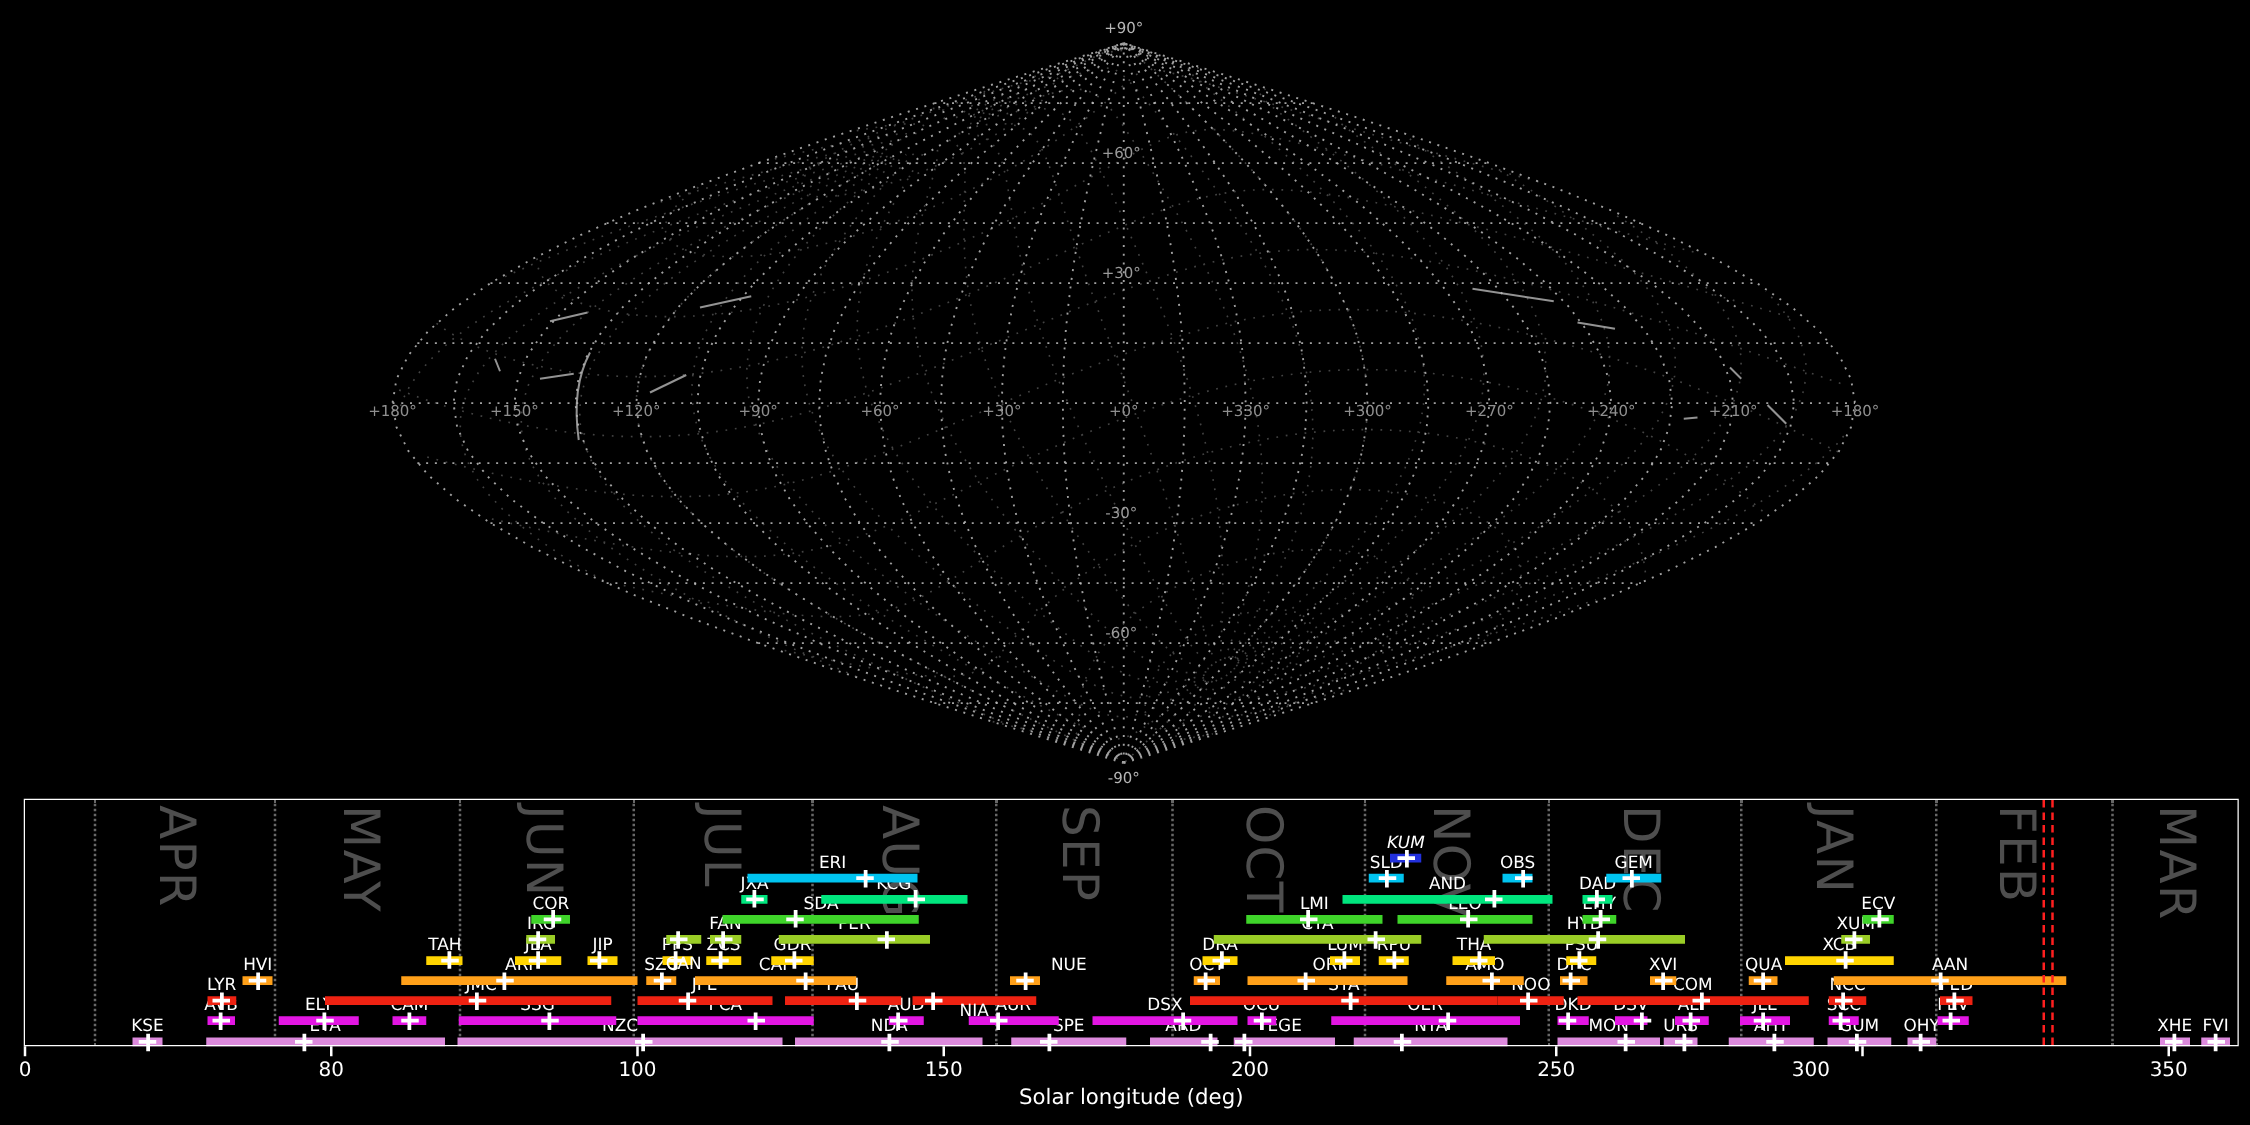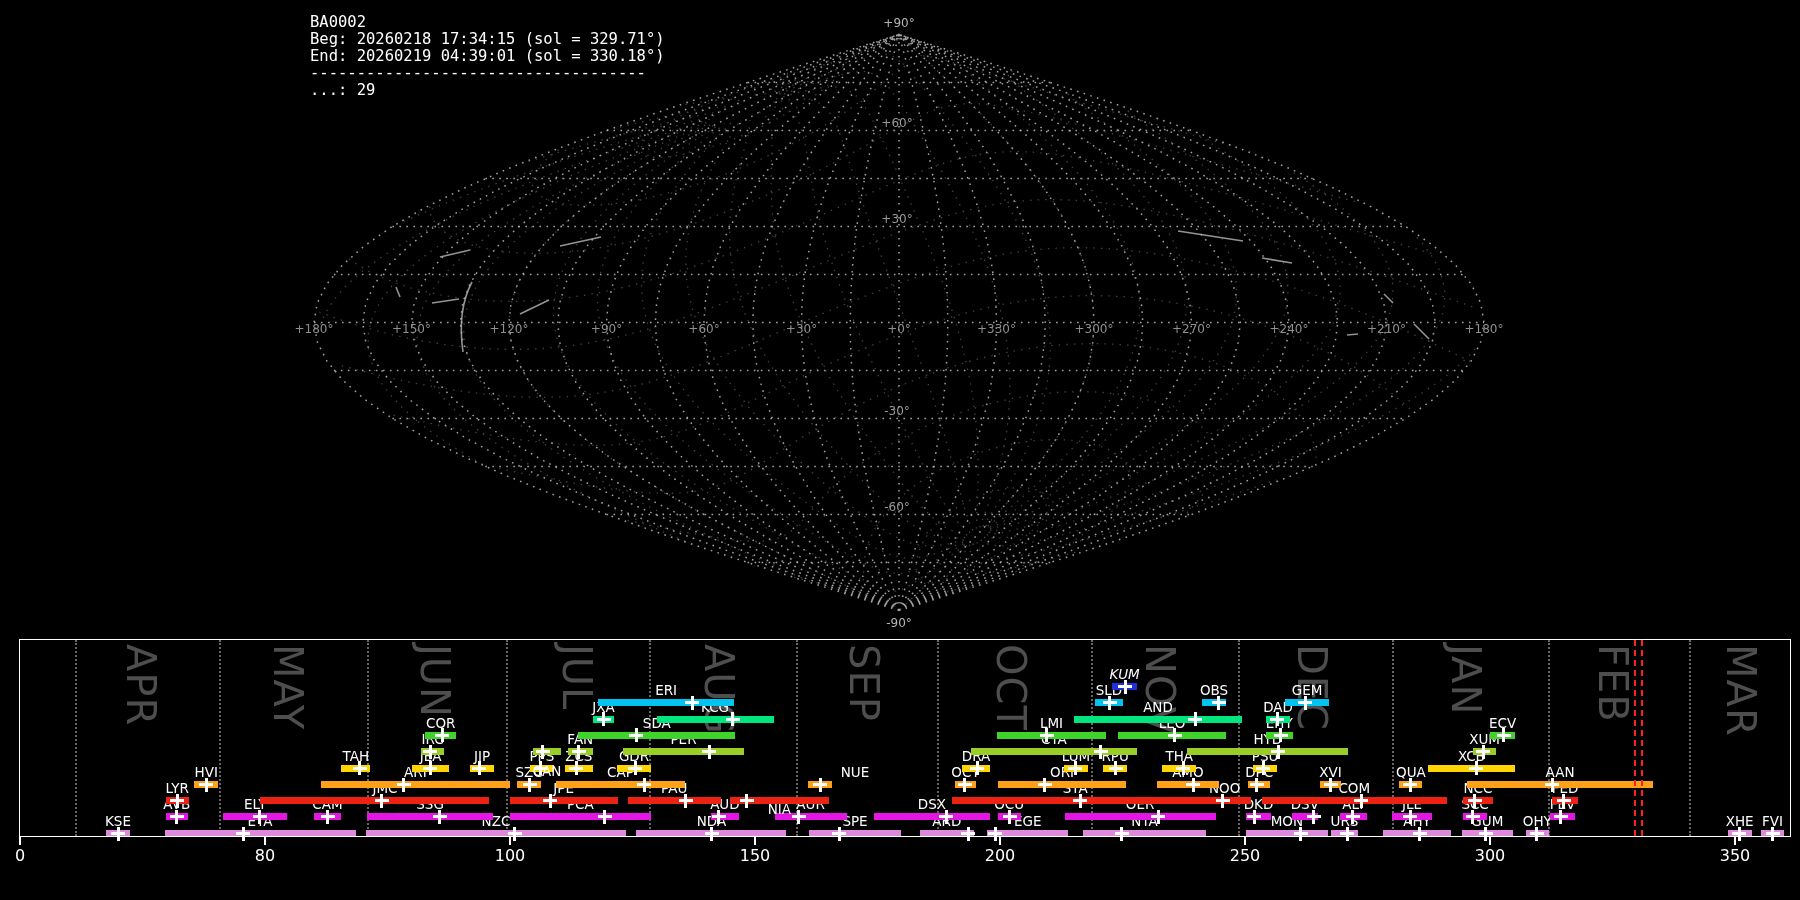--- a/index.html
+++ b/index.html
@@ -25,25 +25,20 @@
   .cursorline{position:absolute;width:0;border-left:2px dashed #ff1f1f;}
   .xtick{position:absolute;width:2px;height:8px;background:#fff;}
   .xticklabel{position:absolute;width:60px;text-align:center;color:#fff;font-size:16px;}
   #xaxis-label{position:absolute;color:#fff;font-size:17px;width:400px;text-align:center;}
 </style>
 </head>
 <body>
 
 <div id="stage">
 
-  <div id="header"><span>BA0002</span>
-<span>Beg: 20260218 17:34:15 (sol = 329.71°)</span>
-<span>End: 20260219 04:39:01 (sol = 330.18°)</span>
-<span>------------------------------------</span>
-<span>...: 29</span></div>
 
   <svg id="map-svg" width="1800" height="645">
       <path d="M747.6,562.5L1050.4,562.5M606.5,514.5L1191.5,514.5M485.3,466.5L1312.7,466.5M392.4,418.5L1405.6,418.5M333.9,370.5L1464.1,370.5M314.0,322.5L1484.0,322.5M333.9,274.5L1464.1,274.5M392.4,226.5L1405.6,226.5M485.3,178.5L1312.7,178.5M606.5,130.5L1191.5,130.5M747.6,82.5L1050.4,82.5" fill="none" stroke="#bdbdbd" stroke-width="1.5" stroke-dasharray="1.6 5.4" opacity="0.85"></path>
       <path d="M899.0,610.5L837.9,591.3L777.4,572.1L718.2,552.9L661.1,533.7L606.5,514.5L555.1,495.3L507.6,476.1L464.3,456.9L425.7,437.7L392.4,418.5L364.6,399.3L342.6,380.1L326.8,360.9L317.2,341.7L314.0,322.5L317.2,303.3L326.8,284.1L342.6,264.9L364.6,245.7L392.4,226.5L425.7,207.3L464.3,188.1L507.6,168.9L555.1,149.7L606.5,130.5L661.1,111.3L718.2,92.1L777.4,72.9L837.9,53.7L899.0,34.5M899.0,610.5L842.9,591.3L787.5,572.1L733.3,552.9L680.9,533.7L630.9,514.5L583.8,495.3L540.2,476.1L500.5,456.9L465.2,437.7L434.6,418.5L409.1,399.3L389.0,380.1L374.5,360.9L365.7,341.7L362.8,322.5L365.7,303.3L374.5,284.1L389.0,264.9L409.1,245.7L434.6,226.5L465.2,207.3L500.5,188.1L540.2,168.9L583.8,149.7L630.9,130.5L680.9,111.3L733.3,92.1L787.5,72.9L842.9,53.7L899.0,34.5M899.0,610.5L848.0,591.3L797.6,572.1L748.4,552.9L700.7,533.7L655.3,514.5L612.5,495.3L572.8,476.1L536.7,456.9L504.6,437.7L476.8,418.5L453.6,399.3L435.4,380.1L422.2,360.9L414.2,341.7L411.5,322.5L414.2,303.3L422.2,284.1L435.4,264.9L453.6,245.7L476.8,226.5L504.6,207.3L536.7,188.1L572.8,168.9L612.5,149.7L655.3,130.5L700.7,111.3L748.4,92.1L797.6,72.9L848.0,53.7L899.0,34.5M899.0,610.5L853.1,591.3L807.8,572.1L763.4,552.9L720.5,533.7L679.6,514.5L641.1,495.3L605.4,476.1L572.9,456.9L544.0,437.7L519.0,418.5L498.2,399.3L481.7,380.1L469.8,360.9L462.7,341.7L460.3,322.5L462.7,303.3L469.8,284.1L481.7,264.9L498.2,245.7L519.0,226.5L544.0,207.3L572.9,188.1L605.4,168.9L641.1,149.7L679.6,130.5L720.5,111.3L763.4,92.1L807.8,72.9L853.1,53.7L899.0,34.5M899.0,610.5L858.2,591.3L817.9,572.1L778.5,552.9L740.4,533.7L704.0,514.5L669.8,495.3L638.0,476.1L609.2,456.9L583.5,437.7L561.3,418.5L542.7,399.3L528.1,380.1L517.5,360.9L511.1,341.7L509.0,322.5L511.1,303.3L517.5,284.1L528.1,264.9L542.7,245.7L561.3,226.5L583.5,207.3L609.2,188.1L638.0,168.9L669.8,149.7L704.0,130.5L740.4,111.3L778.5,92.1L817.9,72.9L858.2,53.7L899.0,34.5M899.0,610.5L863.3,591.3L828.1,572.1L793.5,552.9L760.2,533.7L728.4,514.5L698.4,495.3L670.7,476.1L645.4,456.9L622.9,437.7L603.5,418.5L587.3,399.3L574.5,380.1L565.2,360.9L559.6,341.7L557.8,322.5L559.6,303.3L565.2,284.1L574.5,264.9L587.3,245.7L603.5,226.5L622.9,207.3L645.4,188.1L670.7,168.9L698.4,149.7L728.4,130.5L760.2,111.3L793.5,92.1L828.1,72.9L863.3,53.7L899.0,34.5M899.0,610.5L868.4,591.3L838.2,572.1L808.6,552.9L780.0,533.7L752.8,514.5L727.1,495.3L703.3,476.1L681.6,456.9L662.4,437.7L645.7,418.5L631.8,399.3L620.8,380.1L612.9,360.9L608.1,341.7L606.5,322.5L608.1,303.3L612.9,284.1L620.8,264.9L631.8,245.7L645.7,226.5L662.4,207.3L681.6,188.1L703.3,168.9L727.1,149.7L752.8,130.5L780.0,111.3L808.6,92.1L838.2,72.9L868.4,53.7L899.0,34.5M899.0,610.5L873.5,591.3L848.3,572.1L823.7,552.9L799.9,533.7L777.1,514.5L755.7,495.3L735.9,476.1L717.9,456.9L701.8,437.7L687.9,418.5L676.3,399.3L667.2,380.1L660.6,360.9L656.6,341.7L655.3,322.5L656.6,303.3L660.6,284.1L667.2,264.9L676.3,245.7L687.9,226.5L701.8,207.3L717.9,188.1L735.9,168.9L755.7,149.7L777.1,130.5L799.9,111.3L823.7,92.1L848.3,72.9L873.5,53.7L899.0,34.5M899.0,610.5L878.6,591.3L858.5,572.1L838.7,552.9L819.7,533.7L801.5,514.5L784.4,495.3L768.5,476.1L754.1,456.9L741.2,437.7L730.1,418.5L720.9,399.3L713.5,380.1L708.3,360.9L705.1,341.7L704.0,322.5L705.1,303.3L708.3,284.1L713.5,264.9L720.9,245.7L730.1,226.5L741.2,207.3L754.1,188.1L768.5,168.9L784.4,149.7L801.5,130.5L819.7,111.3L838.7,92.1L858.5,72.9L878.6,53.7L899.0,34.5M899.0,610.5L883.7,591.3L868.6,572.1L853.8,552.9L839.5,533.7L825.9,514.5L813.0,495.3L801.1,476.1L790.3,456.9L780.7,437.7L772.3,418.5L765.4,399.3L759.9,380.1L755.9,360.9L753.6,341.7L752.8,322.5L753.6,303.3L755.9,284.1L759.9,264.9L765.4,245.7L772.3,226.5L780.7,207.3L790.3,188.1L801.1,168.9L813.0,149.7L825.9,130.5L839.5,111.3L853.8,92.1L868.6,72.9L883.7,53.7L899.0,34.5M899.0,610.5L888.8,591.3L878.7,572.1L868.9,552.9L859.3,533.7L850.3,514.5L841.7,495.3L833.8,476.1L826.5,456.9L820.1,437.7L814.6,418.5L809.9,399.3L806.3,380.1L803.6,360.9L802.0,341.7L801.5,322.5L802.0,303.3L803.6,284.1L806.3,264.9L809.9,245.7L814.6,226.5L820.1,207.3L826.5,188.1L833.8,168.9L841.7,149.7L850.3,130.5L859.3,111.3L868.9,92.1L878.7,72.9L888.8,53.7L899.0,34.5M899.0,610.5L893.9,591.3L888.9,572.1L883.9,552.9L879.2,533.7L874.6,514.5L870.3,495.3L866.4,476.1L862.8,456.9L859.6,437.7L856.8,418.5L854.5,399.3L852.6,380.1L851.3,360.9L850.5,341.7L850.3,322.5L850.5,303.3L851.3,284.1L852.6,264.9L854.5,245.7L856.8,226.5L859.6,207.3L862.8,188.1L866.4,168.9L870.3,149.7L874.6,130.5L879.2,111.3L883.9,92.1L888.9,72.9L893.9,53.7L899.0,34.5M899.0,610.5L899.0,591.3L899.0,572.1L899.0,552.9L899.0,533.7L899.0,514.5L899.0,495.3L899.0,476.1L899.0,456.9L899.0,437.7L899.0,418.5L899.0,399.3L899.0,380.1L899.0,360.9L899.0,341.7L899.0,322.5L899.0,303.3L899.0,284.1L899.0,264.9L899.0,245.7L899.0,226.5L899.0,207.3L899.0,188.1L899.0,168.9L899.0,149.7L899.0,130.5L899.0,111.3L899.0,92.1L899.0,72.9L899.0,53.7L899.0,34.5M899.0,610.5L904.1,591.3L909.1,572.1L914.1,552.9L918.8,533.7L923.4,514.5L927.7,495.3L931.6,476.1L935.2,456.9L938.4,437.7L941.2,418.5L943.5,399.3L945.4,380.1L946.7,360.9L947.5,341.7L947.8,322.5L947.5,303.3L946.7,284.1L945.4,264.9L943.5,245.7L941.2,226.5L938.4,207.3L935.2,188.1L931.6,168.9L927.7,149.7L923.4,130.5L918.8,111.3L914.1,92.1L909.1,72.9L904.1,53.7L899.0,34.5M899.0,610.5L909.2,591.3L919.3,572.1L929.1,552.9L938.7,533.7L947.8,514.5L956.3,495.3L964.2,476.1L971.5,456.9L977.9,437.7L983.4,418.5L988.1,399.3L991.7,380.1L994.4,360.9L996.0,341.7L996.5,322.5L996.0,303.3L994.4,284.1L991.7,264.9L988.1,245.7L983.4,226.5L977.9,207.3L971.5,188.1L964.2,168.9L956.3,149.7L947.8,130.5L938.7,111.3L929.1,92.1L919.3,72.9L909.2,53.7L899.0,34.5M899.0,610.5L914.3,591.3L929.4,572.1L944.2,552.9L958.5,533.7L972.1,514.5L985.0,495.3L996.9,476.1L1007.7,456.9L1017.3,437.7L1025.7,418.5L1032.6,399.3L1038.1,380.1L1042.1,360.9L1044.4,341.7L1045.3,322.5L1044.4,303.3L1042.1,284.1L1038.1,264.9L1032.6,245.7L1025.7,226.5L1017.3,207.3L1007.7,188.1L996.9,168.9L985.0,149.7L972.1,130.5L958.5,111.3L944.2,92.1L929.4,72.9L914.3,53.7L899.0,34.5M899.0,610.5L919.4,591.3L939.5,572.1L959.3,552.9L978.3,533.7L996.5,514.5L1013.6,495.3L1029.5,476.1L1043.9,456.9L1056.8,437.7L1067.9,418.5L1077.1,399.3L1084.5,380.1L1089.7,360.9L1092.9,341.7L1094.0,322.5L1092.9,303.3L1089.7,284.1L1084.5,264.9L1077.1,245.7L1067.9,226.5L1056.8,207.3L1043.9,188.1L1029.5,168.9L1013.6,149.7L996.5,130.5L978.3,111.3L959.3,92.1L939.5,72.9L919.4,53.7L899.0,34.5M899.0,610.5L924.5,591.3L949.7,572.1L974.3,552.9L998.1,533.7L1020.9,514.5L1042.3,495.3L1062.1,476.1L1080.1,456.9L1096.2,437.7L1110.1,418.5L1121.7,399.3L1130.8,380.1L1137.4,360.9L1141.4,341.7L1142.8,322.5L1141.4,303.3L1137.4,284.1L1130.8,264.9L1121.7,245.7L1110.1,226.5L1096.2,207.3L1080.1,188.1L1062.1,168.9L1042.3,149.7L1020.9,130.5L998.1,111.3L974.3,92.1L949.7,72.9L924.5,53.7L899.0,34.5M899.0,610.5L929.6,591.3L959.8,572.1L989.4,552.9L1018.0,533.7L1045.3,514.5L1070.9,495.3L1094.7,476.1L1116.4,456.9L1135.6,437.7L1152.3,418.5L1166.2,399.3L1177.2,380.1L1185.1,360.9L1189.9,341.7L1191.5,322.5L1189.9,303.3L1185.1,284.1L1177.2,264.9L1166.2,245.7L1152.3,226.5L1135.6,207.3L1116.4,188.1L1094.7,168.9L1070.9,149.7L1045.3,130.5L1018.0,111.3L989.4,92.1L959.8,72.9L929.6,53.7L899.0,34.5M899.0,610.5L934.7,591.3L969.9,572.1L1004.5,552.9L1037.8,533.7L1069.6,514.5L1099.6,495.3L1127.3,476.1L1152.6,456.9L1175.1,437.7L1194.5,418.5L1210.7,399.3L1223.5,380.1L1232.8,360.9L1238.4,341.7L1240.3,322.5L1238.4,303.3L1232.8,284.1L1223.5,264.9L1210.7,245.7L1194.5,226.5L1175.1,207.3L1152.6,188.1L1127.3,168.9L1099.6,149.7L1069.6,130.5L1037.8,111.3L1004.5,92.1L969.9,72.9L934.7,53.7L899.0,34.5M899.0,610.5L939.8,591.3L980.1,572.1L1019.5,552.9L1057.6,533.7L1094.0,514.5L1128.2,495.3L1160.0,476.1L1188.8,456.9L1214.5,437.7L1236.7,418.5L1255.3,399.3L1269.9,380.1L1280.5,360.9L1286.9,341.7L1289.0,322.5L1286.9,303.3L1280.5,284.1L1269.9,264.9L1255.3,245.7L1236.7,226.5L1214.5,207.3L1188.8,188.1L1160.0,168.9L1128.2,149.7L1094.0,130.5L1057.6,111.3L1019.5,92.1L980.1,72.9L939.8,53.7L899.0,34.5M899.0,610.5L944.9,591.3L990.2,572.1L1034.6,552.9L1077.5,533.7L1118.4,514.5L1156.9,495.3L1192.6,476.1L1225.1,456.9L1254.0,437.7L1279.0,418.5L1299.8,399.3L1316.3,380.1L1328.2,360.9L1335.3,341.7L1337.8,322.5L1335.3,303.3L1328.2,284.1L1316.3,264.9L1299.8,245.7L1279.0,226.5L1254.0,207.3L1225.1,188.1L1192.6,168.9L1156.9,149.7L1118.4,130.5L1077.5,111.3L1034.6,92.1L990.2,72.9L944.9,53.7L899.0,34.5M899.0,610.5L950.0,591.3L1000.4,572.1L1049.6,552.9L1097.3,533.7L1142.8,514.5L1185.5,495.3L1225.2,476.1L1261.3,456.9L1293.4,437.7L1321.2,418.5L1344.4,399.3L1362.6,380.1L1375.8,360.9L1383.8,341.7L1386.5,322.5L1383.8,303.3L1375.8,284.1L1362.6,264.9L1344.4,245.7L1321.2,226.5L1293.4,207.3L1261.3,188.1L1225.2,168.9L1185.5,149.7L1142.8,130.5L1097.3,111.3L1049.6,92.1L1000.4,72.9L950.0,53.7L899.0,34.5M899.0,610.5L955.1,591.3L1010.5,572.1L1064.7,552.9L1117.1,533.7L1167.1,514.5L1214.2,495.3L1257.8,476.1L1297.5,456.9L1332.8,437.7L1363.4,418.5L1388.9,399.3L1409.0,380.1L1423.5,360.9L1432.3,341.7L1435.3,322.5L1432.3,303.3L1423.5,284.1L1409.0,264.9L1388.9,245.7L1363.4,226.5L1332.8,207.3L1297.5,188.1L1257.8,168.9L1214.2,149.7L1167.1,130.5L1117.1,111.3L1064.7,92.1L1010.5,72.9L955.1,53.7L899.0,34.5M899.0,610.5L960.1,591.3L1020.6,572.1L1079.8,552.9L1136.9,533.7L1191.5,514.5L1242.9,495.3L1290.4,476.1L1333.7,456.9L1372.3,437.7L1405.6,418.5L1433.4,399.3L1455.4,380.1L1471.2,360.9L1480.8,341.7L1484.0,322.5L1480.8,303.3L1471.2,284.1L1455.4,264.9L1433.4,245.7L1405.6,226.5L1372.3,207.3L1333.7,188.1L1290.4,168.9L1242.9,149.7L1191.5,130.5L1136.9,111.3L1079.8,92.1L1020.6,72.9L960.1,53.7L899.0,34.5" fill="none" stroke="#bdbdbd" stroke-width="1.5" stroke-dasharray="1.6 5.4" opacity="0.85"></path>
       <path d="M938.1,522.3L941.1,519.5L944.2,516.8L947.4,514.2L950.7,511.7L954.2,509.2L957.8,506.9L961.4,504.8L965.2,502.7L968.9,500.7L972.8,498.9L976.7,497.2L980.6,495.6L984.5,494.2L988.4,492.9L992.4,491.7L996.3,490.7L1000.1,489.8L1003.9,489.1L1007.7,488.5L1011.4,488.1L1014.9,487.8L1018.4,487.6L1021.8,487.6L1025.0,487.8L1028.1,488.1L1031.0,488.5L1033.8,489.1L1036.4,489.8L1038.8,490.7L1040.9,491.7L1042.9,492.9L1044.6,494.2L1046.1,495.6L1047.3,497.2L1048.2,498.9L1048.8,500.7L1049.2,502.7L1049.2,504.8L1049.0,506.9L1048.4,509.2L1047.5,511.7L1046.2,514.2L1044.6,516.8L1042.7,519.5L1040.4,522.3L1037.7,525.2L1034.7,528.1L1031.4,531.2L1027.7,534.3L1023.6,537.4L1019.2,540.6L1014.5,543.9L1009.5,547.2L1004.2,550.5L998.6,553.8L992.7,557.1L986.7,560.4L980.4,563.6L974.1,566.8L967.7,569.8L961.3,572.7L955.0,575.5L948.9,577.9L943.2,580.0L938.0,581.7L933.3,582.9L929.3,583.5L925.9,583.5L923.2,582.9L921.0,581.7L919.3,580.0L918.0,577.9L917.1,575.5L916.5,572.7L916.1,569.8L916.1,566.8L916.2,563.6L916.6,560.4L917.3,557.1L918.1,553.8L919.2,550.5L920.5,547.2L922.1,543.9L923.8,540.6L925.7,537.4L927.8,534.3L930.1,531.2L932.6,528.1L935.3,525.2L938.1,522.3M907.9,490.9L913.2,486.8L918.8,482.8L924.5,479.0L930.4,475.3L936.6,471.7L942.9,468.3L949.3,465.1L955.9,462.0L962.6,459.1L969.3,456.4L976.2,453.9L983.2,451.6L990.1,449.4L997.1,447.5L1004.2,445.8L1011.2,444.3L1018.2,442.9L1025.2,441.8L1032.1,441.0L1038.9,440.3L1045.7,439.9L1052.3,439.6L1058.8,439.6L1065.1,439.9L1071.3,440.3L1077.3,441.0L1083.1,441.8L1088.6,442.9L1093.9,444.3L1098.9,445.8L1103.7,447.5L1108.1,449.4L1112.1,451.6L1115.8,453.9L1119.2,456.4L1122.1,459.1L1124.6,462.0L1126.6,465.1L1128.2,468.3L1129.3,471.7L1129.8,475.3L1129.9,479.0L1129.4,482.8L1128.4,486.8L1126.8,490.9L1124.6,495.2L1121.8,499.6L1118.4,504.0L1114.4,508.6L1109.9,513.3L1104.7,518.1L1098.9,522.9L1092.5,527.8L1085.6,532.8L1078.1,537.8L1070.1,542.9L1061.6,547.9L1052.6,553.0L1043.3,558.1L1033.7,563.1L1023.9,568.0L1014.2,572.8M794.2,577.3L811.8,581.5L827.5,585.0L840.6,587.7L850.5,589.2L857.0,589.2L860.7,587.7L862.4,585.0L863.1,581.5L863.4,577.3L863.5,572.8L863.7,568.0L864.0,563.1L864.7,558.1L865.6,553.0L866.9,547.9L868.5,542.9L870.5,537.8L872.8,532.8L875.4,527.8L878.4,522.9L881.7,518.1L885.4,513.3L889.3,508.6L893.5,504.0L898.1,499.6L902.9,495.2L907.9,490.9M878.4,452.0L885.9,447.3L893.7,442.8L901.6,438.3L909.9,434.0L918.3,429.9L926.9,425.9L935.6,422.1L944.5,418.5L953.6,415.1L962.7,411.9L972.0,408.9L981.3,406.1L990.7,403.5L1000.1,401.2L1009.6,399.1L1019.1,397.3L1028.6,395.7L1038.1,394.3L1047.6,393.3L1057.0,392.5L1066.4,391.9L1075.7,391.7L1084.9,391.7L1094.0,391.9L1102.9,392.5L1111.7,393.3L1120.3,394.3L1128.7,395.7L1136.9,397.3L1144.8,399.1L1152.5,401.2L1159.8,403.5L1166.9,406.1L1173.6,408.9L1179.9,411.9L1185.8,415.1L1191.2,418.5L1196.2,422.1L1200.7,425.9L1204.7,429.9L1208.2,434.0L1211.1,438.3L1213.4,442.8L1215.2,447.3L1216.3,452.0L1216.9,456.8L1216.9,461.6L1216.2,466.6L1215.0,471.6L1213.2,476.6L1210.9,481.7L1208.0,486.8L1204.7,491.8L1201.0,496.9L1196.9,501.8L1192.7,506.7L1188.2,511.5L1183.8,516.1M627.7,520.4L647.2,524.6L665.8,528.4L683.3,531.8L699.5,534.8L714.5,537.3L728.0,539.3L740.1,540.6L750.7,541.3L759.9,541.3L767.8,540.6L774.6,539.3L780.5,537.3L785.6,534.8L790.2,531.8L794.4,528.4L798.4,524.6L802.4,520.4L806.3,516.1L810.3,511.5L814.5,506.7L818.9,501.8L823.5,496.9L828.4,491.8L833.6,486.8L839.1,481.7L844.9,476.6L851.0,471.6L857.4,466.6L864.1,461.6L871.1,456.8L878.4,452.0M849.7,409.9L859.2,405.0L868.9,400.2L878.8,395.4L888.8,390.8L899.1,386.3L909.5,382.0L920.1,377.9L930.7,373.9L941.5,370.1L952.4,366.5L963.4,363.2L974.5,360.0L985.6,357.1L996.8,354.5L1008.0,352.2L1019.2,350.1L1030.5,348.2L1041.8,346.7L1053.2,345.5L1064.5,344.6L1075.8,344.0L1087.1,343.7L1098.3,343.7L1109.5,344.0L1120.7,344.6L1131.8,345.5L1142.8,346.7L1153.6,348.2L1164.4,350.1L1174.9,352.2L1185.3,354.5L1195.5,357.1L1205.4,360.0L1215.1,363.2L1224.4,366.5L1233.4,370.1L1242.1,373.9L1250.3,377.9L1258.1,382.0L1265.5,386.3L1272.4,390.8L1278.8,395.4L1284.7,400.2L1290.0,405.0L1294.9,409.9L1299.1,414.9L1302.9,419.9L1306.1,425.0L1308.8,430.1L1311.0,435.2L1312.8,440.2L1314.1,445.2L1315.2,450.1L1315.9,454.9L1316.5,459.6L1317.0,464.1M499.0,468.4L518.5,472.5L537.5,476.3L555.9,479.9L573.6,483.1L590.4,485.9L606.3,488.3L621.4,490.3L635.5,491.8L648.6,492.8L660.7,493.3L672.0,493.3L682.4,492.8L692.1,491.8L701.0,490.3L709.4,488.3L717.3,485.9L724.9,483.1L732.2,479.9L739.3,476.3L746.3,472.5L753.3,468.4L760.3,464.1L767.4,459.6L774.7,454.9L782.1,450.1L789.7,445.2L797.6,440.2L805.7,435.2L814.0,430.1L822.6,425.0L831.4,419.9L840.4,414.9L849.7,409.9M823.5,366.5L834.5,361.4L845.7,356.5L857.0,351.5L868.4,346.7L879.9,342.0L891.6,337.5L903.3,333.0L915.1,328.8L927.0,324.7L938.9,320.8L950.9,317.2L962.9,313.8L975.0,310.6L987.1,307.7L999.2,305.1L1011.4,302.8L1023.7,300.8L1036.0,299.1L1048.3,297.7L1060.7,296.7L1073.1,296.0L1085.6,295.7L1098.2,295.7L1110.8,296.0L1123.5,296.7L1136.2,297.7L1148.9,299.1L1161.6,300.8L1174.3,302.8L1187.0,305.1L1199.7,307.7L1212.2,310.6L1224.7,313.8L1237.0,317.2L1249.1,320.8L1261.0,324.7L1272.7,328.8L1284.1,333.0L1295.1,337.5L1305.9,342.0L1316.2,346.7L1326.1,351.5L1335.7,356.5L1344.7,361.4L1353.4,366.5L1361.5,371.5L1369.2,376.6L1376.5,381.7L1383.3,386.7L1389.8,391.7L1395.8,396.7L1401.5,401.5L1407.0,406.2L1412.2,410.8M393.5,415.2L411.8,419.4L429.9,423.3L447.7,427.0L465.2,430.5L482.4,433.6L499.0,436.5L515.1,438.9L530.7,441.0L545.7,442.7L560.1,444.0L573.9,444.9L587.0,445.3L599.6,445.3L611.6,444.9L623.0,444.0L634.1,442.7L644.7,441.0L654.9,438.9L664.9,436.5L674.6,433.6L684.2,430.5L693.7,427.0L703.1,423.3L712.5,419.4L722.0,415.2L731.5,410.8L741.1,406.2L750.8,401.5L760.7,396.7L770.8,391.7L781.0,386.7L791.3,381.7L801.9,376.6L812.6,371.5L823.5,366.5M801.5,322.5L813.5,317.4L825.5,312.4L837.6,307.3L849.7,302.4L861.9,297.5L874.1,292.8L886.3,288.1L898.5,283.6L910.7,279.3L922.9,275.2L935.1,271.3L947.3,267.6L959.5,264.1L971.7,261.0L983.9,258.1L996.2,255.6L1008.5,253.4L1020.9,251.5L1033.4,250.0L1045.9,248.8L1058.6,248.1L1071.5,247.7L1084.5,247.7L1097.7,248.1L1111.0,248.8L1124.5,250.0L1138.2,251.5L1152.1,253.4L1166.1,255.6L1180.3,258.1L1194.6,261.0L1208.9,264.1L1223.4,267.6L1237.8,271.3L1252.2,275.2L1266.5,279.3L1280.8,283.6L1294.9,288.1L1308.8,292.8L1322.5,297.5L1335.9,302.4L1349.1,307.3L1361.9,312.4L1374.4,317.4L1386.5,322.5L1398.2,327.6L1409.6,332.6L1420.6,337.7L1431.2,342.6L1441.5,347.5L1451.4,352.2L1461.0,356.9L1470.4,361.4M341.8,365.7L357.3,369.8L372.8,373.7L388.3,377.4L403.9,380.9L419.3,384.0L434.6,386.9L449.7,389.4L464.6,391.6L479.2,393.5L493.5,395.0L507.5,396.2L521.2,396.9L534.5,397.3L547.5,397.3L560.2,396.9L572.6,396.2L584.7,395.0L596.6,393.5L608.2,391.6L619.7,389.4L631.0,386.9L642.2,384.0L653.3,380.9L664.4,377.4L675.5,373.7L686.6,369.8L697.7,365.7L708.9,361.4L720.2,356.9L731.5,352.2L742.9,347.5L754.5,342.6L766.1,337.7L777.8,332.6L789.6,327.6L801.5,322.5M785.1,278.5L797.3,273.5L809.6,268.4L821.7,263.3L833.9,258.3L846.0,253.3L858.0,248.3L870.0,243.5L881.9,238.8L893.7,234.2L905.4,229.8L917.1,225.6L928.7,221.7L940.2,218.0L951.7,214.5L963.1,211.4L974.6,208.5L986.1,206.1L997.7,204.0L1009.4,202.3L1021.2,201.0L1033.3,200.1L1045.6,199.7L1058.1,199.7L1071.0,200.1L1084.2,201.0L1097.7,202.3L1111.6,204.0L1125.9,206.1L1140.5,208.5L1155.4,211.4L1170.6,214.5L1186.1,218.0L1201.8,221.7L1217.8,225.6L1233.8,229.8L1250.0,234.2L1266.2,238.8L1282.4,243.5L1298.5,248.3L1314.5,253.3L1330.4,258.3L1346.1,263.3L1361.6,268.4L1376.8,273.5L1391.7,278.5L1406.4,283.6L1420.7,288.5L1434.6,293.5L1448.3,298.3L1461.6,303.0L1474.6,307.5M319.3,312.0L330.4,316.2L342.0,320.3L353.9,324.2L366.1,327.8L378.5,331.2L391.2,334.4L404.0,337.3L416.9,339.9L429.8,342.2L442.8,344.2L455.7,345.9L468.6,347.3L481.5,348.3L494.2,349.0L506.9,349.3L519.4,349.3L531.9,349.0L544.2,348.3L556.5,347.3L568.6,345.9L580.7,344.2L592.7,342.2L604.6,339.9L616.6,337.3L628.5,334.4L640.3,331.2L652.2,327.8L664.1,324.2L676.1,320.3L688.0,316.2L700.0,312.0L712.1,307.5L724.2,303.0L736.3,298.3L748.5,293.5L760.7,288.5L772.9,283.6L785.1,278.5M775.1,235.1L786.8,230.1L798.5,225.1L810.1,220.0L821.6,214.9L833.0,209.8L844.2,204.8L855.3,199.8L866.2,194.9L877.0,190.1L887.6,185.4L898.0,180.9L908.3,176.6L918.4,172.5L928.4,168.7L938.3,165.1L948.2,161.9L958.1,159.1L968.0,156.7L978.1,154.7L988.3,153.2L998.8,152.2L1009.7,151.7L1020.9,151.7L1032.7,152.2L1044.9,153.2L1057.7,154.7L1071.1,156.7L1085.0,159.1L1099.6,161.9L1114.6,165.1L1130.2,168.7L1146.2,172.5L1162.6,176.6L1179.3,180.9L1196.4,185.4L1213.6,190.1L1231.1,194.9L1248.6,199.8L1266.1,204.8L1283.7,209.8L1301.1,214.9L1318.5,220.0L1335.7,225.1L1352.7,230.1L1369.4,235.1L1385.9,240.0L1402.2,244.8L1418.1,249.6L1433.7,254.2M349.2,258.7L355.1,263.0L361.5,267.1L368.6,271.1L376.1,274.9L384.2,278.5L392.7,281.8L401.7,285.0L411.0,287.9L420.7,290.5L430.6,292.8L440.8,294.9L451.3,296.8L461.9,298.3L472.8,299.5L483.7,300.4L494.8,301.0L506.0,301.3L517.2,301.3L528.6,301.0L539.9,300.4L551.4,299.5L562.9,298.3L574.4,296.8L586.0,294.9L597.6,292.8L609.2,290.5L620.9,287.9L632.6,285.0L644.4,281.8L656.2,278.5L668.0,274.9L679.9,271.1L691.8,267.1L703.7,263.0L715.6,258.7L727.5,254.2L739.5,249.6L751.4,244.8L763.3,240.0L775.1,235.1M771.3,193.0L781.9,188.2L792.4,183.4L802.7,178.4L812.9,173.4L823.0,168.4L832.9,163.3L842.5,158.2L852.0,153.2L861.2,148.1L870.2,143.2L878.9,138.3L887.4,133.5L895.6,128.9L903.7,124.6L911.5,120.4L919.1,116.6L926.7,113.2L934.2,110.2L941.8,107.7L949.6,105.7L957.7,104.4L966.3,103.7L975.5,103.7L985.4,104.4L996.1,105.7L1007.7,107.7L1020.2,110.2L1033.6,113.2L1047.8,116.6L1062.7,120.4L1078.3,124.6L1094.5,128.9L1111.2,133.5L1128.2,138.3L1145.7,143.2L1163.3,148.1L1181.2,153.2L1199.1,158.2L1217.2,163.3L1235.2,168.4L1253.1,173.4L1271.0,178.4L1288.7,183.4L1306.2,188.2L1323.5,193.0L1340.5,197.7L1357.3,202.2M429.6,206.7L429.8,211.0L430.8,215.1L432.5,219.1L434.9,222.9L437.9,226.5L441.6,229.9L445.9,233.1L450.7,236.1L456.0,238.9L461.9,241.5L468.2,243.8L474.9,245.9L482.1,247.7L489.6,249.3L497.5,250.7L505.7,251.7L514.1,252.5L522.8,253.1L531.8,253.3L541.0,253.3L550.4,253.1L560.0,252.5L569.7,251.7L579.6,250.7L589.7,249.3L599.9,247.7L610.1,245.9L620.5,243.8L631.0,241.5L641.6,238.9L652.3,236.1L663.0,233.1L673.8,229.9L684.6,226.5L695.5,222.9L706.4,219.1L717.3,215.1L728.1,211.0L739.0,206.7L749.8,202.2L760.6,197.7L771.3,193.0M771.7,154.1L780.4,149.8L789.0,145.4L797.5,141.0L805.8,136.4L814.0,131.7L822.1,126.9L829.9,122.1L837.6,117.2L845.0,112.2L852.2,107.2L859.2,102.1L865.8,97.1L872.2,92.0L878.3,86.9L884.1,81.9L889.6,77.0L894.7,72.2L899.5,67.7L904.1,63.5L908.5,60.0L913.1,57.3L918.4,55.8L924.9,55.8L933.2,57.3L943.5,60.0L955.4,63.5L968.7,67.7L983.0,72.2L998.0,77.0L1013.6,81.9L1029.6,86.9L1046.0,92.0L1062.7,97.1L1079.5,102.1L1096.4,107.2L1113.4,112.2L1130.4,117.2L1147.4,122.1L1164.3,126.9L1181.2,131.7L1197.9,136.4L1214.5,141.0L1230.8,145.4M558.7,149.8L552.9,154.1L547.8,158.2L543.5,162.2L539.9,166.0L537.0,169.7L534.8,173.3L533.3,176.7L532.4,179.9L532.2,183.0L532.6,185.9L533.6,188.6L535.1,191.1L537.2,193.4L539.8,195.6L542.9,197.5L546.5,199.2L550.5,200.7L555.0,202.1L559.8,203.2L565.0,204.0L570.6,204.7L576.5,205.1L582.7,205.4L589.2,205.4L596.0,205.1L603.0,204.7L610.2,204.0L617.7,203.2L625.4,202.1L633.2,200.7L641.3,199.2L649.4,197.5L657.8,195.6L666.2,193.4L674.8,191.1L683.4,188.6L692.1,185.9L700.9,183.0L709.7,179.9L718.6,176.7L727.5,173.3L736.4,169.7L745.3,166.0L754.2,162.2L763.0,158.2L771.7,154.1M769.7,122.7L775.2,119.8L780.7,116.9L786.1,113.8L791.4,110.7L796.6,107.6L801.7,104.4L806.6,101.1L811.4,97.8L816.1,94.5L820.5,91.2L824.7,87.9L828.7,84.6L832.5,81.4L835.9,78.2L839.0,75.2L841.6,72.3L843.9,69.5L845.5,67.1L846.4,65.0L846.5,63.3L845.6,62.1L843.5,61.5L840.2,61.5L835.5,62.1L829.6,63.3L822.5,65.0L814.6,67.1L806.0,69.5L796.9,72.3L787.4,75.2L777.9,78.2L768.3,81.4L758.7,84.6L749.3,87.9L740.1,91.2L731.1,94.5L722.5,97.8L714.2,101.1L706.3,104.4L698.7,107.6L691.6,110.7L684.9,113.8L678.6,116.9L672.8,119.8L667.4,122.7L662.5,125.5L658.0,128.2L654.0,130.8L650.4,133.3L647.3,135.8L644.6,138.1L642.4,140.2L640.6,142.3L639.3,144.3L638.3,146.1L637.8,147.8L637.6,149.4L637.8,150.8L638.4,152.1L639.4,153.3L640.7,154.3L642.4,155.2L644.3,155.9L646.6,156.5L649.1,156.9L652.0,157.2L655.1,157.4L658.5,157.4L662.1,157.2L665.9,156.9L669.9,156.5L674.2,155.9L678.6,155.2L683.2,154.3L688.0,153.3L692.9,152.1L697.9,150.8L703.1,149.4L708.3,147.8L713.7,146.1L719.2,144.3L724.7,142.3L730.2,140.2L735.8,138.1L741.5,135.8L747.1,133.3L752.8,130.8L758.4,128.2L764.1,125.5L769.7,122.7M967.2,535.0L956.4,532.5L946.9,528.2L938.1,522.3L929.8,515.1L921.8,507.0L913.8,498.0L905.9,488.5L898.1,478.5L890.2,468.1L882.3,457.4L874.5,446.5L866.7,435.4L859.0,424.1L851.5,412.8L844.2,401.3L837.0,389.7L830.1,378.1L823.5,366.5L817.1,354.8L811.1,343.0L805.5,331.3L800.2,319.6L795.4,307.8L790.9,296.1L786.9,284.4L783.4,272.7L780.3,261.1L777.7,249.5L775.5,238.0L773.8,226.5L772.6,215.2L771.7,204.0L771.3,193.0L771.1,182.2L771.2,171.7L771.5,161.5L771.8,151.7L772.0,142.4L771.7,133.8L770.6,126.1L768.3,119.6L764.1,114.4L757.4,111.0M969.9,532.6L962.5,527.1L955.9,520.3L949.9,512.3L944.2,503.4L938.6,493.9L933.1,483.9L927.5,473.5L922.0,462.8L916.3,451.9L910.6,440.7L904.9,429.4L899.2,418.0L893.4,406.5L887.7,394.9L882.0,383.2L876.4,371.5L870.9,359.7L865.5,347.9L860.3,336.1L855.2,324.3L850.2,312.5L845.5,300.7L841.0,288.9L836.8,277.1L832.8,265.4L829.0,253.7L825.5,242.0L822.4,230.5L819.4,219.0L816.8,207.7L814.4,196.5L812.3,185.5L810.4,174.7L808.6,164.2L806.9,154.1L805.2,144.4L803.2,135.3L800.8,127.1L797.6,119.8L793.0,113.9L786.6,109.6L777.4,107.1L764.9,106.8M973.0,530.4L969.3,522.4L966.2,513.4L963.3,503.7L960.5,493.5L957.7,482.8L954.8,471.9L951.8,460.7L948.6,449.3L945.3,437.8L941.8,426.2L938.2,414.4L934.4,402.6L930.5,390.8L926.4,378.8L922.2,366.9L918.0,354.9L913.6,342.9L909.2,330.9L904.7,318.9L900.2,306.9L895.7,294.8L891.2,282.9L886.8,270.9L882.4,259.0L878.1,247.1L873.8,235.2L869.7,223.5L865.7,211.8L861.7,200.2L858.0,188.8L854.3,177.5L850.7,166.5L847.3,155.7L843.8,145.3L840.4,135.4L836.7,126.1L832.7,117.6L827.9,110.3L821.9,104.5L814.0,100.6L803.3,98.9L789.2,99.7L771.4,102.7M976.4,528.6L976.7,518.5L977.2,507.8L977.7,496.8L978.0,485.5L978.2,473.9L978.2,462.2L977.8,450.3L977.2,438.4L976.3,426.3L975.0,414.2L973.5,402.1L971.6,389.9L969.4,377.7L966.8,365.4L964.0,353.2L960.9,340.9L957.5,328.6L953.9,316.3L950.0,304.0L945.8,291.8L941.5,279.5L937.0,267.3L932.3,255.0L927.5,242.8L922.5,230.7L917.4,218.6L912.3,206.6L907.1,194.6L901.9,182.7L896.7,171.0L891.5,159.5L886.2,148.1L881.1,137.1L875.9,126.4L870.6,116.4L865.2,107.1L859.3,99.0L852.5,92.5L844.0,88.2L832.7,86.7L817.8,88.2L798.7,92.5L776.1,99.0M979.7,527.2L984.1,515.6L988.4,503.8L992.4,491.7L996.1,479.6L999.4,467.4L1002.3,455.0L1004.8,442.7L1006.8,430.3L1008.3,417.8L1009.3,405.3L1009.8,392.9L1009.8,380.3L1009.3,367.8L1008.3,355.3L1006.8,342.7L1004.8,330.2L1002.2,317.7L999.2,305.1L995.7,292.6L991.8,280.0L987.5,267.5L982.7,255.0L977.5,242.5L972.0,230.0L966.2,217.6L960.0,205.1L953.6,192.8L946.9,180.4L940.1,168.2L933.1,156.0L925.9,144.0L918.7,132.1L911.5,120.4L904.2,109.1L897.0,98.4L889.7,88.5L882.2,80.0L873.8,73.8L863.1,71.2L848.2,72.8L828.5,78.3L804.9,86.4L778.7,96.0M982.9,526.3L991.2,513.8L999.2,501.3L1006.8,488.7L1013.8,476.0L1020.3,463.4L1026.3,450.7L1031.6,438.0L1036.4,425.3L1040.4,412.6L1043.8,399.9L1046.5,387.1L1048.5,374.4L1049.8,361.7L1050.3,349.0L1050.1,336.2L1049.2,323.5L1047.6,310.8L1045.2,298.0L1042.1,285.3L1038.4,272.6L1034.0,259.9L1028.9,247.1L1023.2,234.4L1016.9,221.7L1010.1,209.0L1002.7,196.3L994.8,183.6L986.5,171.0L977.8,158.3L968.7,145.7L959.3,133.2L949.7,120.7L939.9,108.2L929.9,96.0L920.0,84.0L910.2,72.5L900.6,62.1L891.0,54.8L878.2,54.1L858.3,60.7L833.4,70.7L806.4,82.1L778.7,94.1M985.7,526.0L997.7,513.2L1009.2,500.4L1020.1,487.6L1030.5,474.8L1040.2,462.0L1049.3,449.2L1057.6,436.4L1065.1,423.6L1071.8,410.8L1077.7,398.0L1082.7,385.2L1086.8,372.4L1090.0,359.6L1092.3,346.8L1093.6,334.0L1094.0,321.2L1093.4,308.4L1091.9,295.6L1089.5,282.8L1086.1,270.0L1081.8,257.2L1076.6,244.4L1070.5,231.6L1063.6,218.8L1056.0,206.0L1047.5,193.2L1038.3,180.4L1028.5,167.6L1018.0,154.8L1006.9,142.0L995.3,129.2L983.3,116.4L970.8,103.6L958.0,90.8L944.9,78.0L931.5,65.2L918.0,52.4L904.4,39.6L882.7,42.2L855.5,55.0L828.6,67.8L802.0,80.6L775.9,93.4M987.9,526.3L1003.0,513.8L1017.6,501.3L1031.8,488.7L1045.3,476.0L1058.1,463.4L1070.2,450.7L1081.5,438.0L1091.9,425.3L1101.4,412.6L1110.0,399.9L1117.5,387.1L1124.0,374.4L1129.4,361.7L1133.6,349.0L1136.8,336.2L1138.8,323.5L1139.6,310.8L1139.3,298.0L1137.9,285.3L1135.2,272.6L1131.5,259.9L1126.6,247.1L1120.6,234.4L1113.6,221.7L1105.6,209.0L1096.5,196.3L1086.6,183.6L1075.7,171.0L1064.0,158.3L1051.6,145.7L1038.6,133.2L1024.9,120.7L1010.8,108.2L996.4,96.0L982.0,84.0L968.0,72.5L955.9,62.1L950.1,54.8L961.4,54.1M828.6,60.7L811.4,70.7L791.3,82.1L770.3,94.1M989.5,527.2L1006.9,515.6L1024.1,503.8L1040.9,491.7L1057.3,479.6L1073.1,467.4L1088.2,455.0L1102.4,442.7L1115.8,430.3L1128.2,417.8L1139.6,405.3L1149.8,392.9L1158.9,380.3L1166.8,367.8L1173.5,355.3L1178.8,342.7L1182.9,330.2L1185.6,317.7L1187.0,305.1L1187.1,292.6L1185.8,280.0L1183.1,267.5L1179.2,255.0L1173.9,242.5L1167.4,230.0L1159.7,217.6L1150.8,205.1L1140.8,192.8L1129.7,180.4L1117.7,168.2L1104.9,156.0L1091.3,144.0L1077.2,132.1L1062.7,120.4L1048.2,109.1L1034.2,98.4L1021.4,88.5L1011.5,80.0L1007.2,73.8L1012.4,71.2M787.8,72.8L784.9,78.3L775.4,86.4L762.4,96.0M990.2,528.6L1008.9,518.5L1028.0,507.8L1047.0,496.8L1065.8,485.5L1084.2,473.9L1102.0,462.2L1119.2,450.3L1135.5,438.4L1150.8,426.3L1165.2,414.2L1178.4,402.1L1190.4,389.9L1201.1,377.7L1210.5,365.4L1218.5,353.2L1225.1,340.9L1230.3,328.6L1233.9,316.3L1236.1,304.0L1236.7,291.8L1235.8,279.5L1233.4,267.3L1229.6,255.0L1224.3,242.8L1217.6,230.7L1209.6,218.6L1200.3,206.6L1189.8,194.6L1178.2,182.7L1165.6,171.0L1152.2,159.5L1138.3,148.1L1123.9,137.1L1109.6,126.4L1095.8,116.4L1083.2,107.1L1073.0,99.0L1066.7,92.5L1066.6,88.2M746.2,86.7L755.0,88.2L756.6,92.5L753.1,99.0M990.0,530.4L1009.0,522.4L1028.9,513.4L1049.3,503.7L1069.9,493.5L1090.4,482.8L1110.7,471.9L1130.5,460.7L1149.7,449.3L1168.1,437.8L1185.5,426.2L1201.8,414.4L1216.9,402.6L1230.8,390.8L1243.3,378.8L1254.4,366.9L1264.0,354.9L1272.0,342.9L1278.4,330.9L1283.2,318.9L1286.4,306.9L1287.8,294.8L1287.7,282.9L1285.8,270.9L1282.4,259.0L1277.4,247.1L1270.8,235.2L1262.8,223.5L1253.4,211.8L1242.7,200.2L1230.8,188.8L1218.0,177.5L1204.3,166.5L1190.2,155.7L1175.7,145.3L1161.5,135.4L1148.0,126.1L1136.1,117.6L1126.8,110.3M685.4,104.5L708.8,100.6L726.2,98.9L737.4,99.7L743.1,102.7M988.8,532.6L1006.8,527.1L1026.4,520.3L1047.2,512.3L1068.8,503.4L1090.9,493.9L1113.2,483.9L1135.4,473.5L1157.3,462.8L1178.5,451.9L1199.0,440.7L1218.6,429.4L1237.1,418.0L1254.4,406.5L1270.3,394.9L1284.8,383.2L1297.7,371.5L1309.1,359.7L1318.7,347.9L1326.7,336.1L1332.8,324.3L1337.2,312.5L1339.7,300.7L1340.4,288.9L1339.3,277.1L1336.5,265.4L1331.8,253.7L1325.5,242.0L1317.6,230.5L1308.1,219.0L1297.2,207.7L1285.0,196.5L1271.8,185.5L1257.6,174.7L1242.8,164.2L1227.7,154.1L1212.8,144.4L1198.6,135.3M619.9,127.1L650.4,119.8L677.7,113.9L701.0,109.6L719.6,107.1L733.3,106.8M986.8,535.0L1002.5,532.5L1020.4,528.2L1040.4,522.3L1062.0,515.1L1084.9,507.0L1108.6,498.0L1132.8,488.5L1157.1,478.5L1181.2,468.1L1204.8,457.4L1227.7,446.5L1249.7,435.4L1270.5,424.1L1290.2,412.8L1308.4,401.3L1325.0,389.7L1340.1,378.1L1353.4,366.5L1364.8,354.8L1374.4,343.0L1382.1,331.3L1387.7,319.6L1391.4,307.8L1393.0,296.1L1392.7,284.4L1390.3,272.7L1386.0,261.1L1379.8,249.5L1371.7,238.0L1361.9,226.5L1350.5,215.2L1337.7,204.0L1323.5,193.0L1308.2,182.2L1292.1,171.7M528.5,161.5L561.0,151.7L593.1,142.4L624.1,133.8L653.5,126.1L680.5,119.6L704.5,114.4L724.6,111.0M984.0,537.5L996.1,538.3L1010.9,536.9L1028.6,533.5L1049.0,528.3L1071.7,521.7L1096.3,513.9L1122.0,505.2L1148.5,495.8L1175.4,485.9L1202.1,475.6L1228.5,464.9L1254.2,454.0L1278.9,442.9L1302.5,431.7L1324.7,420.2L1345.4,408.7L1364.4,397.1L1381.7,385.5L1397.0,373.8L1410.3,362.0L1421.6,350.2L1430.6,338.4L1437.5,326.6L1442.2,314.8L1444.6,303.0L1444.7,291.2L1442.6,279.4L1438.3,267.7L1431.8,256.0L1423.2,244.3L1412.6,232.7M404.0,221.3L429.7,209.9L456.9,198.7L485.4,187.6L515.0,176.8L545.3,166.2L575.9,156.0L606.5,146.2L636.6,137.1L665.6,128.6L692.8,121.2L717.6,114.9M980.7,540.0L988.1,544.1L998.3,546.0L1012.0,545.5L1029.7,542.7L1051.1,537.8L1075.7,531.2L1102.7,523.3L1131.4,514.4L1161.2,504.7L1191.3,494.6L1221.5,484.0L1251.1,473.0L1280.1,461.9L1307.9,450.5L1334.5,439.0L1359.5,427.4L1382.8,415.7L1404.3,403.9L1423.7,392.0L1441.0,380.1L1456.0,368.1L1468.7,356.2L1478.9,344.2M318.3,332.1L322.0,320.1L328.2,308.1L336.8,296.1L347.9,284.1L361.3,272.1L376.9,260.2L394.7,248.3L414.6,236.5L436.3,224.7L459.9,213.0L485.0,201.4L511.5,190.0L539.3,178.7L567.9,167.6L597.2,156.8L626.7,146.4L656.1,136.4L684.9,127.0L712.4,118.5M977.0,542.1L978.9,549.5L983.2,555.0L991.2,557.9L1004.2,557.9L1023.0,555.0L1047.0,549.5L1075.4,542.1L1106.8,533.4L1140.0,523.7L1174.3,513.3L1208.8,502.4L1243.1,491.2L1276.7,479.8M489.3,468.1L468.6,456.3L449.4,444.4L431.9,432.4L416.4,420.4L402.8,408.2L391.4,396.1L382.1,383.9L375.1,371.6L370.5,359.4L368.2,347.1L368.3,334.8L370.7,322.5L375.5,310.3L382.7,298.0L392.2,285.7L403.9,273.5L417.9,261.2L433.9,249.0L452.0,236.8L471.9,224.7L493.7,212.6L517.1,200.6L541.9,188.7L568.1,176.9L595.3,165.3L623.4,153.8L652.1,142.6L680.9,131.8L709.5,121.4M973.3,543.8L969.6,554.0L967.2,562.9L967.7,569.8L973.4,573.5L987.6,573.0L1011.0,568.5L1041.9,561.0L1077.7,551.7M685.1,541.3L659.9,530.3L634.5,518.8L609.4,507.0L585.0,495.0L561.6,482.9L539.4,470.7L518.8,458.4L499.7,446.0L482.4,433.6L466.9,421.2L453.3,408.7L441.9,396.3L432.5,383.7L425.2,371.2L420.2,358.7L417.4,346.2L416.9,333.6L418.6,321.1L422.5,308.5L428.7,296.0L437.1,283.4L447.6,270.9L460.3,258.4L474.9,245.9L491.6,233.4L510.0,221.0L530.3,208.5L552.1,196.1L575.5,183.8L600.2,171.5L626.1,159.3L653.0,147.2L680.6,135.3L708.8,123.6M969.9,544.8L961.0,557.0L952.4,568.7L944.6,579.5L940.0,588.3L945.6,591.6L970.3,587.1M801.9,577.9L777.2,566.9L750.8,555.1L724.1,542.9L697.8,530.6L672.0,518.1L647.2,505.6L623.5,493.0L600.9,480.4L579.8,467.7L560.1,455.0L542.0,442.3L525.6,429.6L511.0,416.9L498.3,404.2L487.5,391.5L478.6,378.8L471.8,366.1L467.0,353.3L464.3,340.6L463.7,327.9L465.2,315.1L468.8,302.4L474.5,289.7L482.2,276.9L491.9,264.2L503.6,251.5L517.2,238.8L532.6,226.1L549.7,213.4L568.5,200.7L588.9,188.0L610.8,175.3L633.9,162.7L658.3,150.0L683.8,137.5L710.2,124.9M967.0,545.2L954.1,558.0L940.9,570.8L927.5,583.6L914.0,596.4L900.4,609.2L874.5,599.0L847.4,586.2L820.6,573.4L794.1,560.6L768.2,547.8L742.9,535.0L718.3,522.2L694.6,509.4L672.0,496.6L650.4,483.8L630.0,471.0L611.0,458.2L593.4,445.4L577.2,432.6L562.6,419.8L549.7,407.0L538.4,394.2L528.9,381.4L521.3,368.6L515.4,355.8L511.4,343.0L509.3,330.2L509.2,317.4L510.9,304.6L514.5,291.8L519.9,279.0L527.3,266.2L536.4,253.4L547.3,240.6L559.9,227.8L574.2,215.0L590.0,202.2L607.4,189.4L626.1,176.6L646.2,163.8L667.6,151.0L690.0,138.2L713.5,125.4M964.8,544.8L949.3,557.0L933.8,568.7L918.9,579.5L905.2,588.3L892.6,591.6L877.3,587.1L858.2,577.9L837.0,566.9L815.0,555.1L792.8,542.9L770.9,530.6L749.3,518.1L728.3,505.6L708.1,493.0L688.7,480.4L670.3,467.7L652.9,455.0L636.7,442.3L621.8,429.6L608.2,416.9L595.9,404.2L585.1,391.5L575.8,378.8L568.1,366.1L562.0,353.3L557.5,340.6L554.6,327.9L553.4,315.1L553.9,302.4L556.0,289.7L559.8,276.9L565.2,264.2L572.2,251.5L580.8,238.8L590.9,226.1L602.5,213.4L615.5,200.7L629.8,188.0L645.4,175.3L662.2,162.7L680.0,150.0L698.9,137.5L718.6,124.9M963.5,543.8L946.8,554.0L930.8,562.9L916.1,569.8L902.7,573.5L889.6,573.0L875.6,568.5L860.0,561.0L843.2,551.7L825.6,541.3L807.5,530.3L789.4,518.8L771.3,507.0L753.6,495.0L736.4,482.9L719.8,470.7L703.9,458.4L688.8,446.0L674.6,433.6L661.5,421.2L649.4,408.7L638.4,396.3L628.7,383.7L620.2,371.2L612.9,358.7L607.1,346.2L602.6,333.6L599.4,321.1L597.7,308.5L597.4,296.0L598.5,283.4L601.0,270.9L604.9,258.4L610.1,245.9L616.7,233.4L624.6,221.0L633.7,208.5L643.9,196.1L655.3,183.8L667.7,171.5L681.0,159.3L695.1,147.2L709.9,135.3L725.0,123.6M963.2,542.1L946.5,549.5L931.1,555.0L917.1,557.9L904.1,557.9L891.3,555.0L878.3,549.5L864.6,542.1L850.4,533.4L835.8,523.7L820.9,513.3L806.0,502.4L791.1,491.2L776.4,479.8L762.1,468.1L748.2,456.3L734.8,444.4L722.1,432.4L710.1,420.4L698.9,408.2L688.6,396.1L679.2,383.9L670.7,371.6L663.2,359.4L656.8,347.1L651.5,334.8L647.3,322.5L644.2,310.3L642.2,298.0L641.5,285.7L641.8,273.5L643.3,261.2L645.9,249.0L649.6,236.8L654.4,224.7L660.2,212.6L666.9,200.6L674.6,188.7L683.1,176.9L692.2,165.3L702.0,153.8L712.1,142.6L722.4,131.8L732.5,121.4M963.7,540.0L948.1,544.1L934.1,546.0L921.3,545.5L909.3,542.7L897.5,537.8L885.8,531.2L873.9,523.3L861.8,514.4L849.5,504.7L837.2,494.6L824.8,484.0L812.6,473.0L800.6,461.9L788.8,450.5L777.4,439.0L766.4,427.4L755.9,415.7L745.9,403.9L736.6,392.0L727.9,380.1L720.0,368.1L712.8,356.2L706.4,344.2L700.8,332.1L696.1,320.1L692.2,308.1L689.2,296.1L687.2,284.1L686.0,272.1L685.7,260.2L686.3,248.3L687.8,236.5L690.1,224.7L693.1,213.0L697.0,201.4L701.5,190.0L706.7,178.7L712.3,167.6L718.3,156.8L724.4,146.4L730.4,136.4L736.0,127.0L740.7,118.5M965.1,537.5L951.6,538.3L939.5,536.9L928.4,533.5L918.0,528.3L907.9,521.7L897.8,513.9L887.8,505.2L877.8,495.8L867.7,485.9L857.6,475.6L847.6,464.9L837.7,454.0L828.0,442.9L818.4,431.7L809.2,420.2L800.3,408.7L791.7,397.1L783.5,385.5L775.8,373.8L768.6,362.0L762.0,350.2L755.9,338.4L750.4,326.6L745.5,314.8L741.2,303.0L737.6,291.2L734.7,279.4L732.4,267.7L730.8,256.0L729.9,244.3L729.6,232.7L729.9,221.3L730.8,209.9L732.3,198.7L734.3,187.6L736.7,176.8L739.3,166.2L742.2,156.0L745.0,146.2L747.5,137.1L749.4,128.6L750.1,121.2L749.1,114.9" fill="none" stroke="#a8a8a8" stroke-width="1.3" stroke-dasharray="1.4 6.2" opacity="0.4"></path>
       <path d="M463,352Q457,310 472,282" fill="none" stroke="#b8b8b8" stroke-width="1.6" opacity="0.8"></path>
       <path d="M432,303L459,299" fill="none" stroke="#b8b8b8" stroke-width="1.6" opacity="0.8"></path>
       <path d="M520,314L549,300" fill="none" stroke="#b8b8b8" stroke-width="1.6" opacity="0.8"></path>
       <path d="M396,287L400,297" fill="none" stroke="#b8b8b8" stroke-width="1.6" opacity="0.8"></path>
       <path d="M560,246L601,237" fill="none" stroke="#b8b8b8" stroke-width="1.6" opacity="0.8"></path>
@@ -369,18 +364,19 @@
       <div class="xticklabel" style="left: 235px; top: 846px;">80</div>
       <div class="xtick" style="left: 509px; top: 837px;"></div>
       <div class="xticklabel" style="left: 480px; top: 846px;">100</div>
       <div class="xtick" style="left: 754px; top: 837px;"></div>
       <div class="xticklabel" style="left: 725px; top: 846px;">150</div>
       <div class="xtick" style="left: 999px; top: 837px;"></div>
       <div class="xticklabel" style="left: 970px; top: 846px;">200</div>
       <div class="xtick" style="left: 1244px; top: 837px;"></div>
       <div class="xticklabel" style="left: 1215px; top: 846px;">250</div>
       <div class="xtick" style="left: 1489px; top: 837px;"></div>
-      <div class="xticklabel" style="left: 1460px; top: 846px;">300</div>
+      <div class="xticklabel" style="left: 1404px; top: 846px; text-align: right;">300</div>
       <div class="xtick" style="left: 1734px; top: 837px;"></div>
       <div class="xticklabel" style="left: 1705px; top: 846px;">350</div>
     </div>
 
+  <div id="xaxis-label" style="left:705px;top:868px;">Solar longitude (deg)</div>
 </div>
 
 </body></html>

